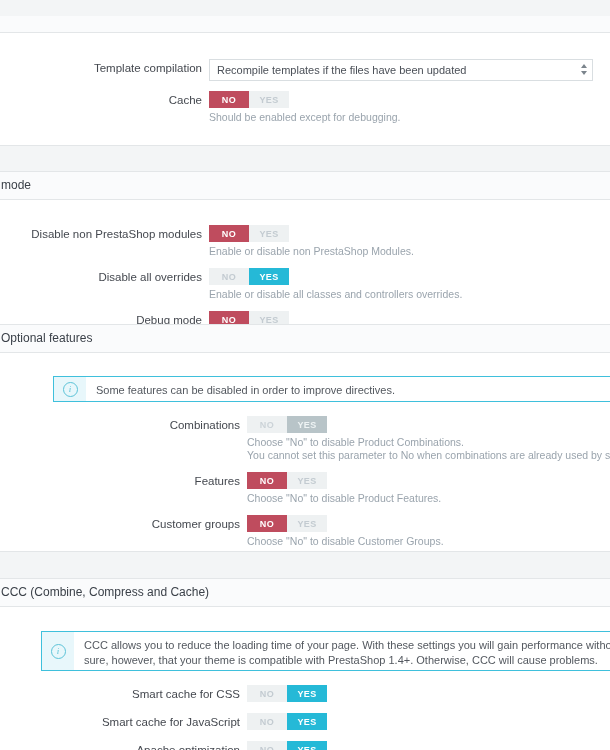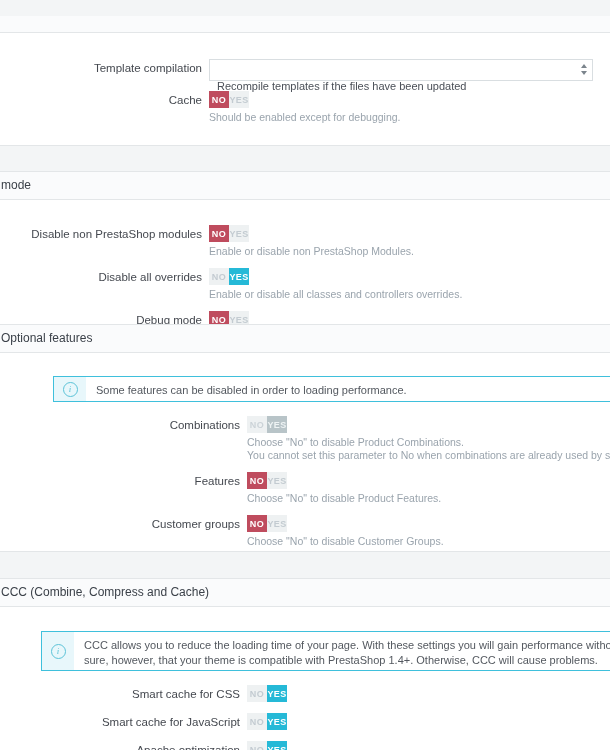--- a/index.html
+++ b/index.html
@@ -84,21 +84,21 @@
     position: relative;
     height: 22px;
     width: 384px;
     background: #fff;
     border: 1px solid #d9dee1;
     box-sizing: border-box;
   }
   .select-wrap .select-text {
     position: absolute;
     left: 7px;
-    top: 16px;
+    top: 0;
     line-height: 20px;
     font-size: 11px;
     color: #4a4f57;
     white-space: nowrap;
   }
   .select-arrow {
     position: absolute;
     right: 4px;
     top: 3px;
     width: 8px;
@@ -112,21 +112,21 @@
   
   .switch {
     display: inline-flex;
     height: 17px;
     vertical-align: top;
   }
   .switch span {
     display: inline-flex;
     align-items: center;
     justify-content: center;
-    width: 20px;
+    width: 40px;
     height: 17px;
     font-size: 9px;
     letter-spacing: .4px;
     font-weight: 700;
     box-sizing: border-box;
   }
   .sw-off      { background: #eef1f2; color: #c3cbd1; }
   .sw-no-on    { background: #bf4c5e; color: #ffffff; }
   .sw-yes-on   { background: #25b9d7; color: #ffffff; }
   .sw-yes-dis  { background: #b8c4c8; color: #eef3f4; }
@@ -251,21 +251,21 @@
   </div>
 
   <div class="panel" style="top:308px; height:228px;">
     <div class="panel-head">Optional features</div>
     <div class="panel-body">
 
       <div class="alert" style="margin:23px 0 0 66px; width:620px; height:25px;">
         <div class="alert-ico-cell">
           <div class="alert-ico">i</div>
         </div>
-        <div class="alert-text">Some features can be disabled in order to loading performance.</div>
+        <div class="alert-text">Some features can be disabled in order to improve directives.</div>
       </div>
 
       <div class="row" style="margin-top:14px;">
         <div class="row-label" style="width:253px; min-width:253px;">Combinations</div>
         <div class="row-field">
           <div class="switch">
             <span class="sw-off-dis">NO</span>
             <span class="sw-yes-dis">YES</span>
           </div>
           <div class="help">

